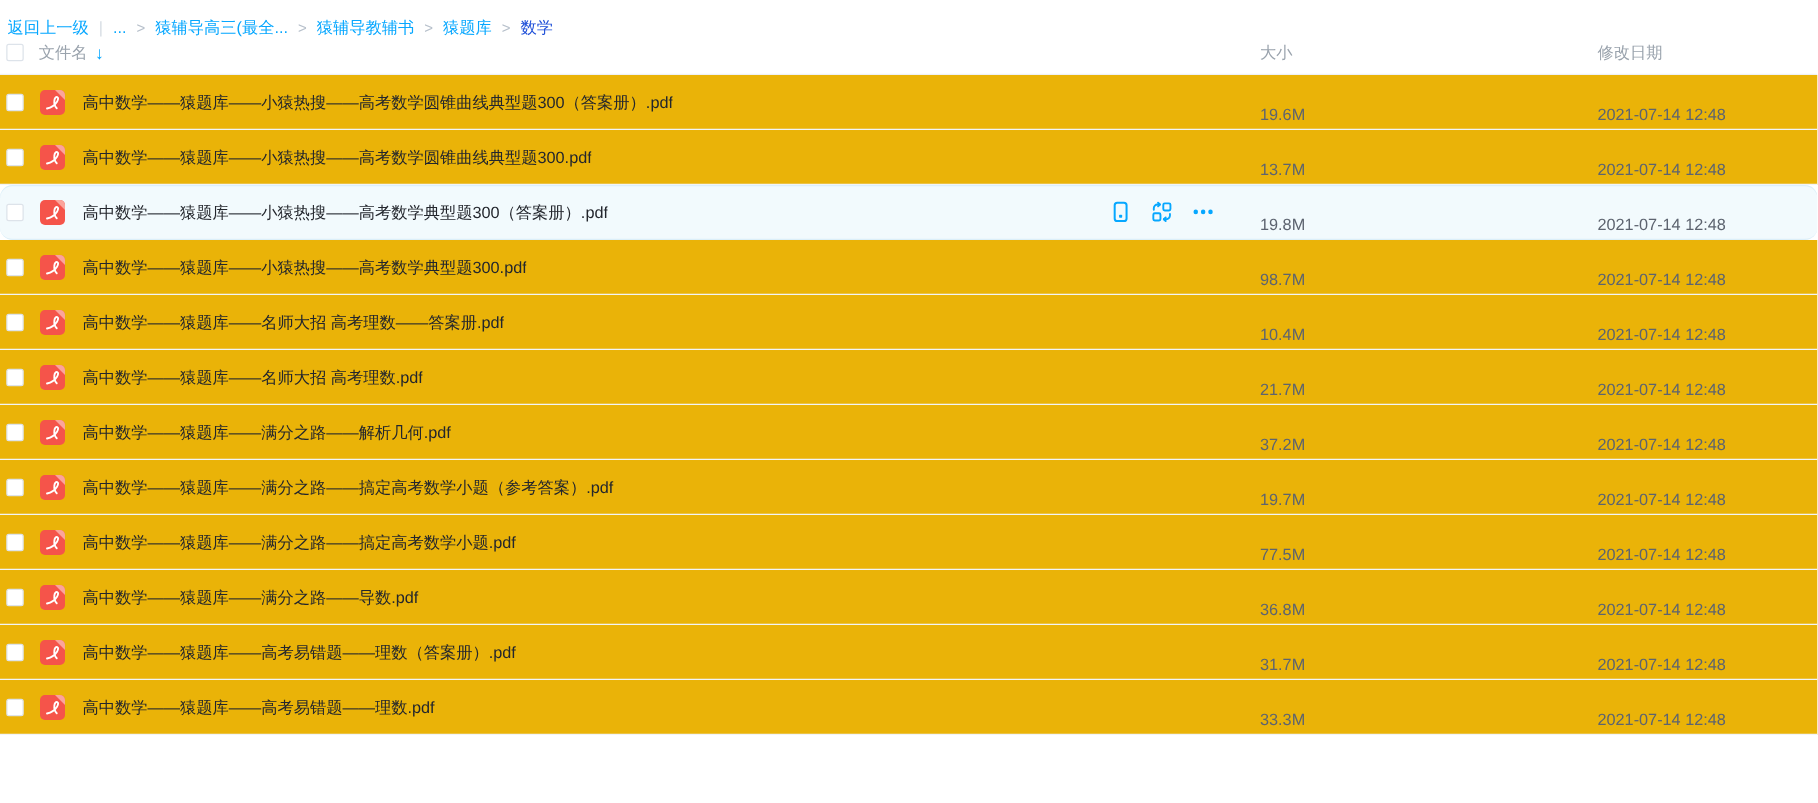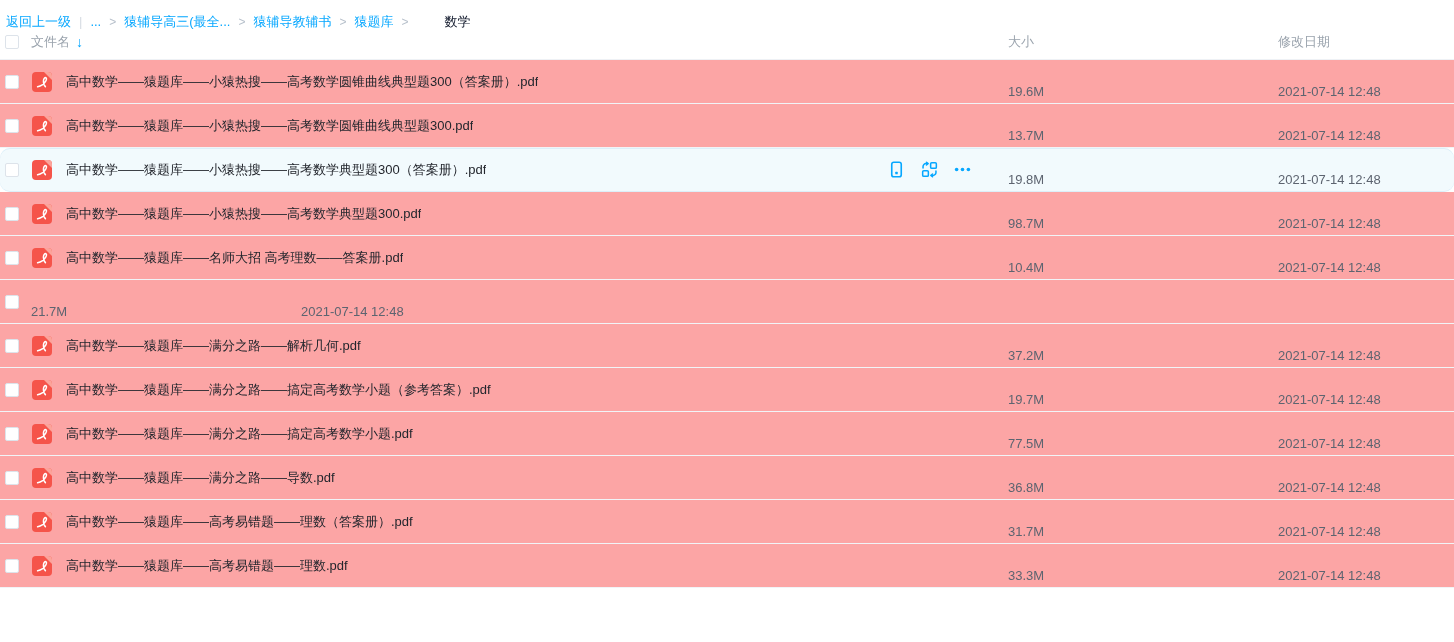--- a/index.html
+++ b/index.html
@@ -13,21 +13,21 @@
   
   .breadcrumb {
     height: 24px;
     display: flex;
     align-items: center;
     padding-left: 6px;
     padding-top: 19px;
     white-space: nowrap;
   }
   .crumb-link { color: #06a7ff; cursor: pointer; text-decoration: none; }
-  .crumb-current { color: #0f172a; margin-left: 28px; }
+  .crumb-current { color: #1d4ed8; }
   .sep-bar { color: #d6dce3; margin: 0 8px; }
   .sep-gt  { color: #b7c0cb; margin: 0 8px; font-size: 12px; }
 
   
   .table-header {
     display: flex;
     align-items: center;
     height: 36px;
     border-bottom: 1px solid #eef1f5;
     color: #9aa3ad;
@@ -65,21 +65,21 @@
   .cell-size { width: 270px; flex: 0 0 auto; }
   .cell-date { width: 176px; flex: 0 0 auto; }
   .table-header .cell-size, .table-header .cell-date { color: #9aa3ad; }
 
   
   .file-row {
     display: flex;
     align-items: center;
     height: 44px;
     border-bottom: 1px solid #f1f4f7;
-    background: #fca5a5;
+    background: #eab308;
   }
   .file-row .cell-size, .file-row .cell-date { color: #5d6470; margin-top: 20px; }
   .file-icon {
     width: 22px; height: 22px;
     margin-right: 13px;
     flex: 0 0 auto;
     display: inline-flex;
   }
   .file-name {
     color: #23262d;
@@ -264,20 +264,31 @@
 
       </div>
       <div class="cell-size">10.4M</div>
       <div class="cell-date">2021-07-14 12:48</div>
     </div>
 
     <div class="file-row">
       <div class="cell-check">
         <span class="checkbox"></span>
       </div>
+      <div class="cell-namebody">
+        <span class="file-icon">
+          <svg width="22" height="22" viewBox="0 0 22 22">
+            <rect x="1" y="1" width="20" height="20" rx="4" fill="#f5544a"></rect>
+            <path d="M13 1 L21 9 V5 a4 4 0 0 0 -4 -4 Z" fill="#fba49b"></path>
+            <path d="M6.6 15.8 c2.9 -0.6 6.5 -3 8 -5.4 c1.1 -1.8 1.2 -3.3 0.2 -3.7 c-1 -0.4 -2 0.8 -2.3 2.6 c-0.3 2.4 0.6 5 1.9 6.3" stroke="#ffffff" stroke-width="1.5" fill="none" stroke-linecap="round"></path>
+          </svg>
+        </span>
+        <a class="file-name">高中数学——猿题库——名师大招 高考理数.pdf</a>
+
+      </div>
       <div class="cell-size">21.7M</div>
       <div class="cell-date">2021-07-14 12:48</div>
     </div>
 
     <div class="file-row">
       <div class="cell-check">
         <span class="checkbox"></span>
       </div>
       <div class="cell-namebody">
         <span class="file-icon">

